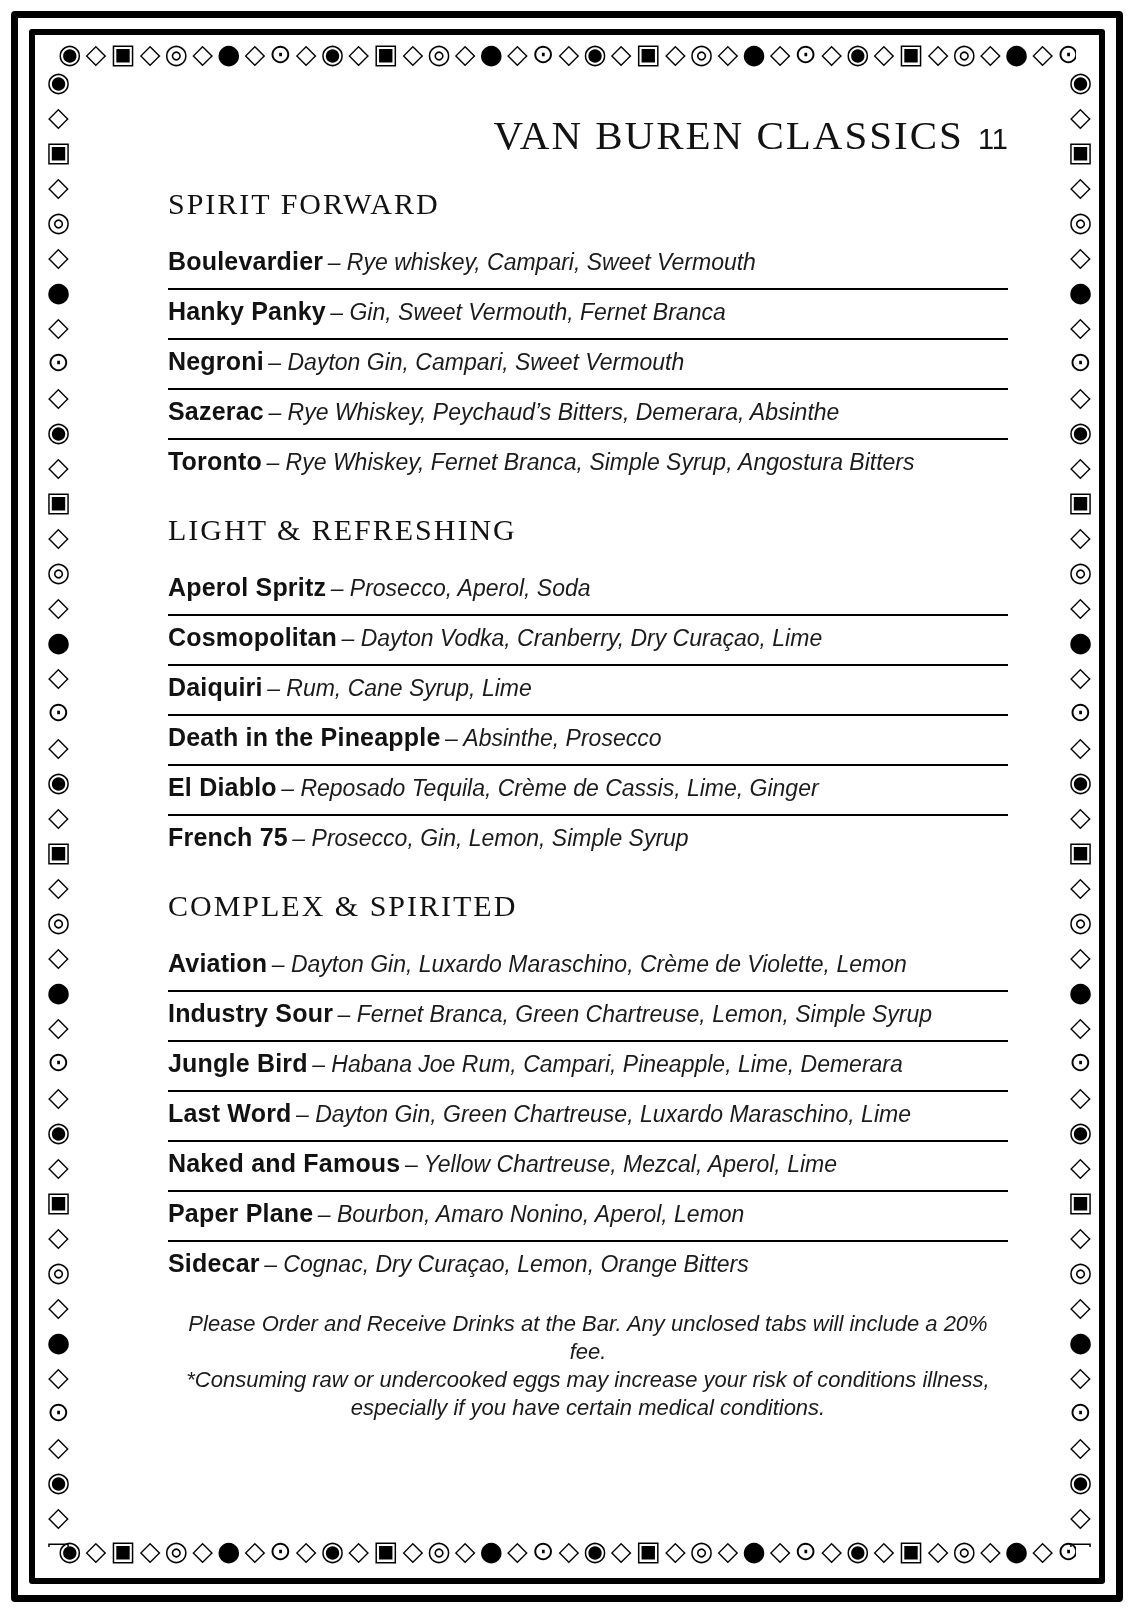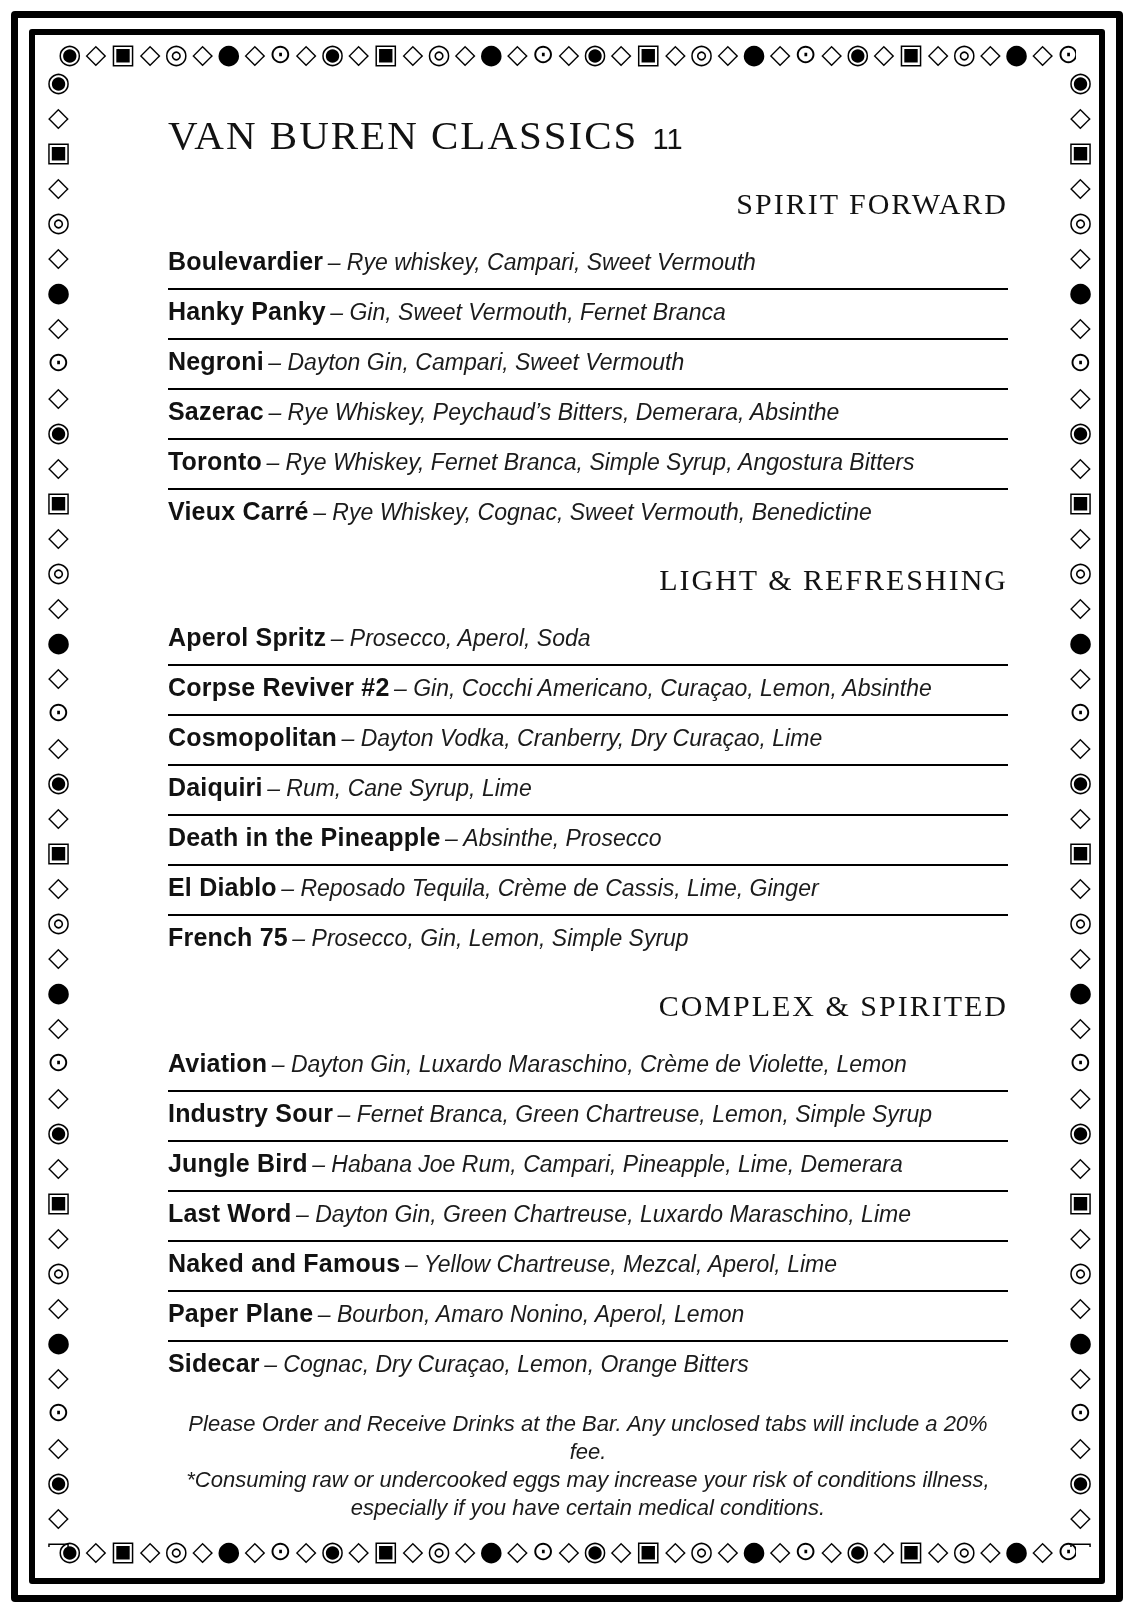--- a/index.html
+++ b/index.html
@@ -50,36 +50,36 @@
   .chain-right { right: 36px; }
 
   
   .content {
     position: absolute;
     left: 168px;
     width: 840px;
     top: 112px;
   }
   .menu-title {
-    text-align: left;
+    text-align: right;
     font-family: "Liberation Serif", serif;
     font-size: 41px;
     letter-spacing: 2px;
     line-height: 46px;
     margin-bottom: 20px;
     white-space: nowrap;
   }
   .menu-price {
     font-family: "Liberation Sans", sans-serif;
     font-size: 29px;
     letter-spacing: 0;
     margin-left: 14px;
   }
   .section-heading {
-    text-align: right;
+    text-align: left;
     font-family: "Liberation Serif", serif;
     font-size: 30px;
     letter-spacing: 2px;
     line-height: 36px;
     margin: 24px 0 18px;
     white-space: nowrap;
   }
   .items { }
   .item {
     padding: 6px 0 8px;
@@ -150,40 +150,32 @@
           <div class="item">
             <span class="item-name">Sazerac</span>
             <span class="item-desc">– Rye Whiskey, Peychaud’s Bitters, Demerara, Absinthe</span>
           </div>
 
           <div class="item">
             <span class="item-name">Toronto</span>
             <span class="item-desc">– Rye Whiskey, Fernet Branca, Simple Syrup, Angostura Bitters</span>
           </div>
 
-          <div class="item">
-            <span class="item-name">Vieux Carré</span>
-            <span class="item-desc">– Rye Whiskey, Cognac, Sweet Vermouth, Benedictine</span>
-          </div>
         </div>
     </div>
 
     <div>
       <div class="section-heading">LIGHT &amp; REFRESHING</div>
       <div class="items">
 
           <div class="item">
             <span class="item-name">Aperol Spritz</span>
             <span class="item-desc">– Prosecco, Aperol, Soda</span>
           </div>
 
-          <div class="item">
-            <span class="item-name">Corpse Reviver #2</span>
-            <span class="item-desc">– Gin, Cocchi Americano, Curaçao, Lemon, Absinthe</span>
-          </div>
 
           <div class="item">
             <span class="item-name">Cosmopolitan</span>
             <span class="item-desc">– Dayton Vodka, Cranberry, Dry Curaçao, Lime</span>
           </div>
 
           <div class="item">
             <span class="item-name">Daiquiri</span>
             <span class="item-desc">– Rum, Cane Syrup, Lime</span>
           </div>

